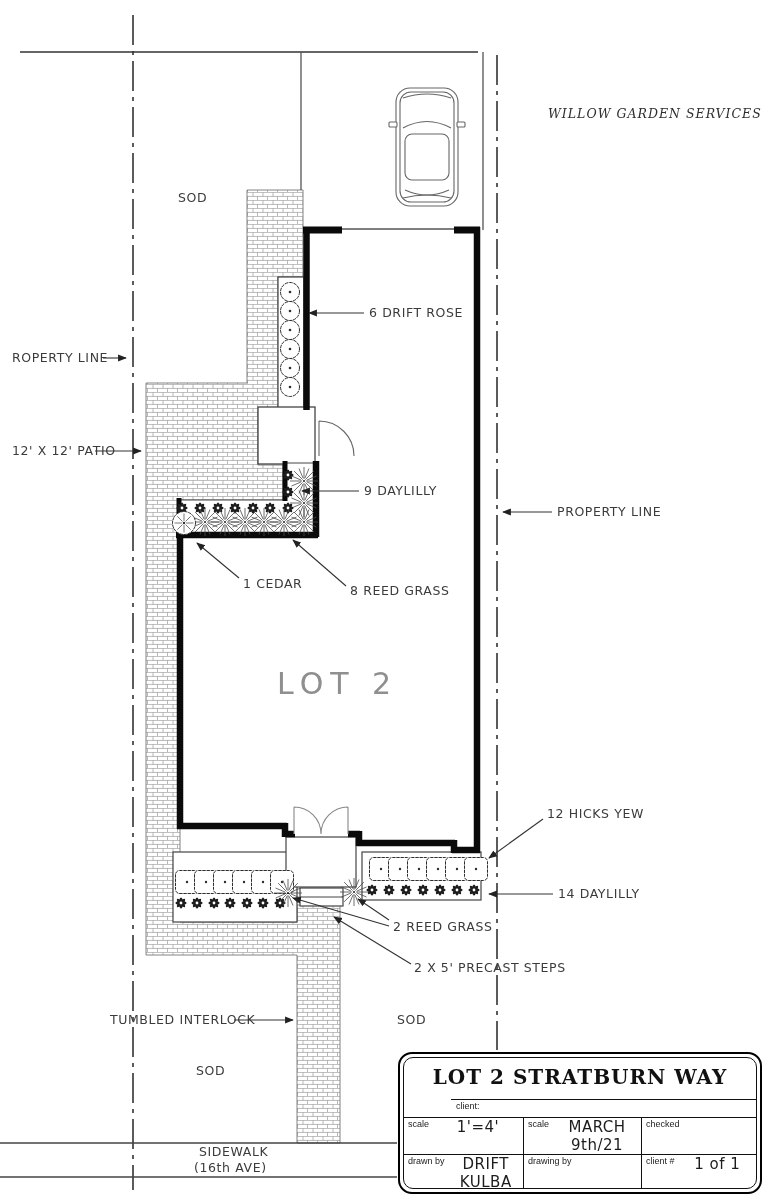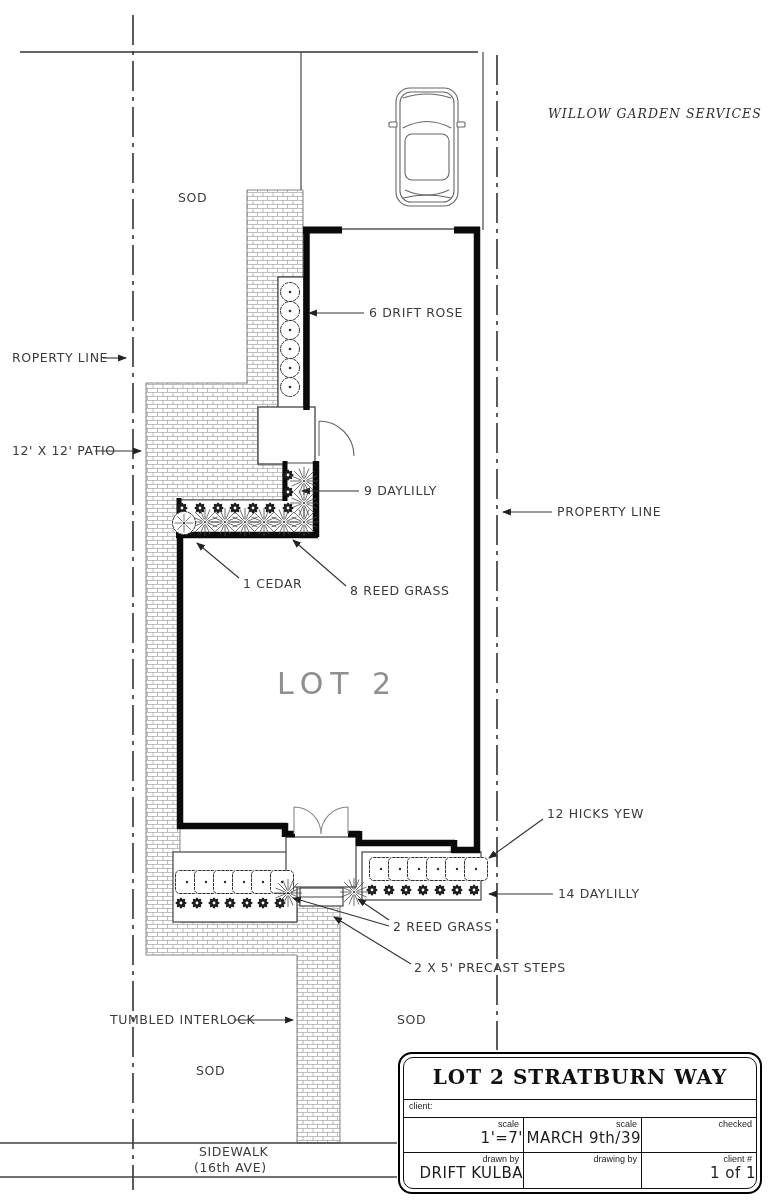--- a/index.html
+++ b/index.html
@@ -15,24 +15,24 @@
   .logo-name{font-family:"DejaVu Serif",serif;font-style:italic;font-size:12.5px;
              letter-spacing:1px;color:#2e2e2e;margin-top:8px;white-space:nowrap;}
   
   .titleblock{position:absolute;left:398px;top:1052px;width:364px;height:142px;
               border:2px solid #000000;border-radius:14px;background:#fff;padding:3px;box-sizing:border-box;}
   .tb-inner{border:1.5px solid #111;border-radius:10px;height:100%;box-sizing:border-box;
             display:flex;flex-direction:column;overflow:hidden;background:#fff;}
   .tb-title{text-align:center;font-family:"DejaVu Serif",serif;font-weight:bold;font-size:20px;
             letter-spacing:1px;color:#111;padding-top:7px;flex:0 0 34px;}
   .tb-client{border-top:1.5px solid #111;flex:0 0 15px;font-size:9px;color:#222;
-             padding:1px 5px;font-family:"Liberation Sans",sans-serif;}
+             padding:1px 5px;font-family:"Liberation Sans",sans-serif;margin-left:47px;}
   .tb-grid{flex:1;display:grid;grid-template-columns:120px 118px 1fr;grid-template-rows:1fr 1fr;
            border-top:1.5px solid #111;}
-  .tb-cell{border-right:1.5px solid #111;display:flex;flex-direction:column;min-width:0;align-items:flex-end;}
+  .tb-cell{border-right:1.5px solid #111;display:flex;flex-direction:row;min-width:0;}
   .tb-cell.lastcol{border-right:none;}
   .tb-cell.toprow{border-bottom:1.5px solid #111;}
   .tb-fl{font-size:9px;color:#222;padding:1px 4px 0;font-family:"Liberation Sans",sans-serif;}
   .tb-fv{flex:1;text-align:center;font-size:15px;color:#1c1c1c;letter-spacing:.5px;
          font-family:"DejaVu Sans",sans-serif;}
 </style>
 </head>
 <body>
 
 <div class="canvas">
@@ -268,25 +268,25 @@
 
 <div class="titleblock">
   <div class="tb-inner">
     <div class="tb-title">LOT 2 STRATBURN WAY</div>
     <div class="tb-client">
       <span>client:</span>
     </div>
     <div class="tb-grid">
       <div class="tb-cell toprow">
         <div class="tb-fl">scale</div>
-        <div class="tb-fv">1'=7'</div>
+        <div class="tb-fv">1'=4'</div>
       </div>
       <div class="tb-cell toprow">
         <div class="tb-fl">scale</div>
-        <div class="tb-fv">MARCH 9th/39</div>
+        <div class="tb-fv">MARCH 9th/21</div>
       </div>
       <div class="tb-cell toprow lastcol">
         <div class="tb-fl">checked</div>
         <div class="tb-fv"></div>
       </div>
       <div class="tb-cell">
         <div class="tb-fl">drawn by</div>
         <div class="tb-fv">DRIFT KULBA</div>
       </div>
       <div class="tb-cell">

